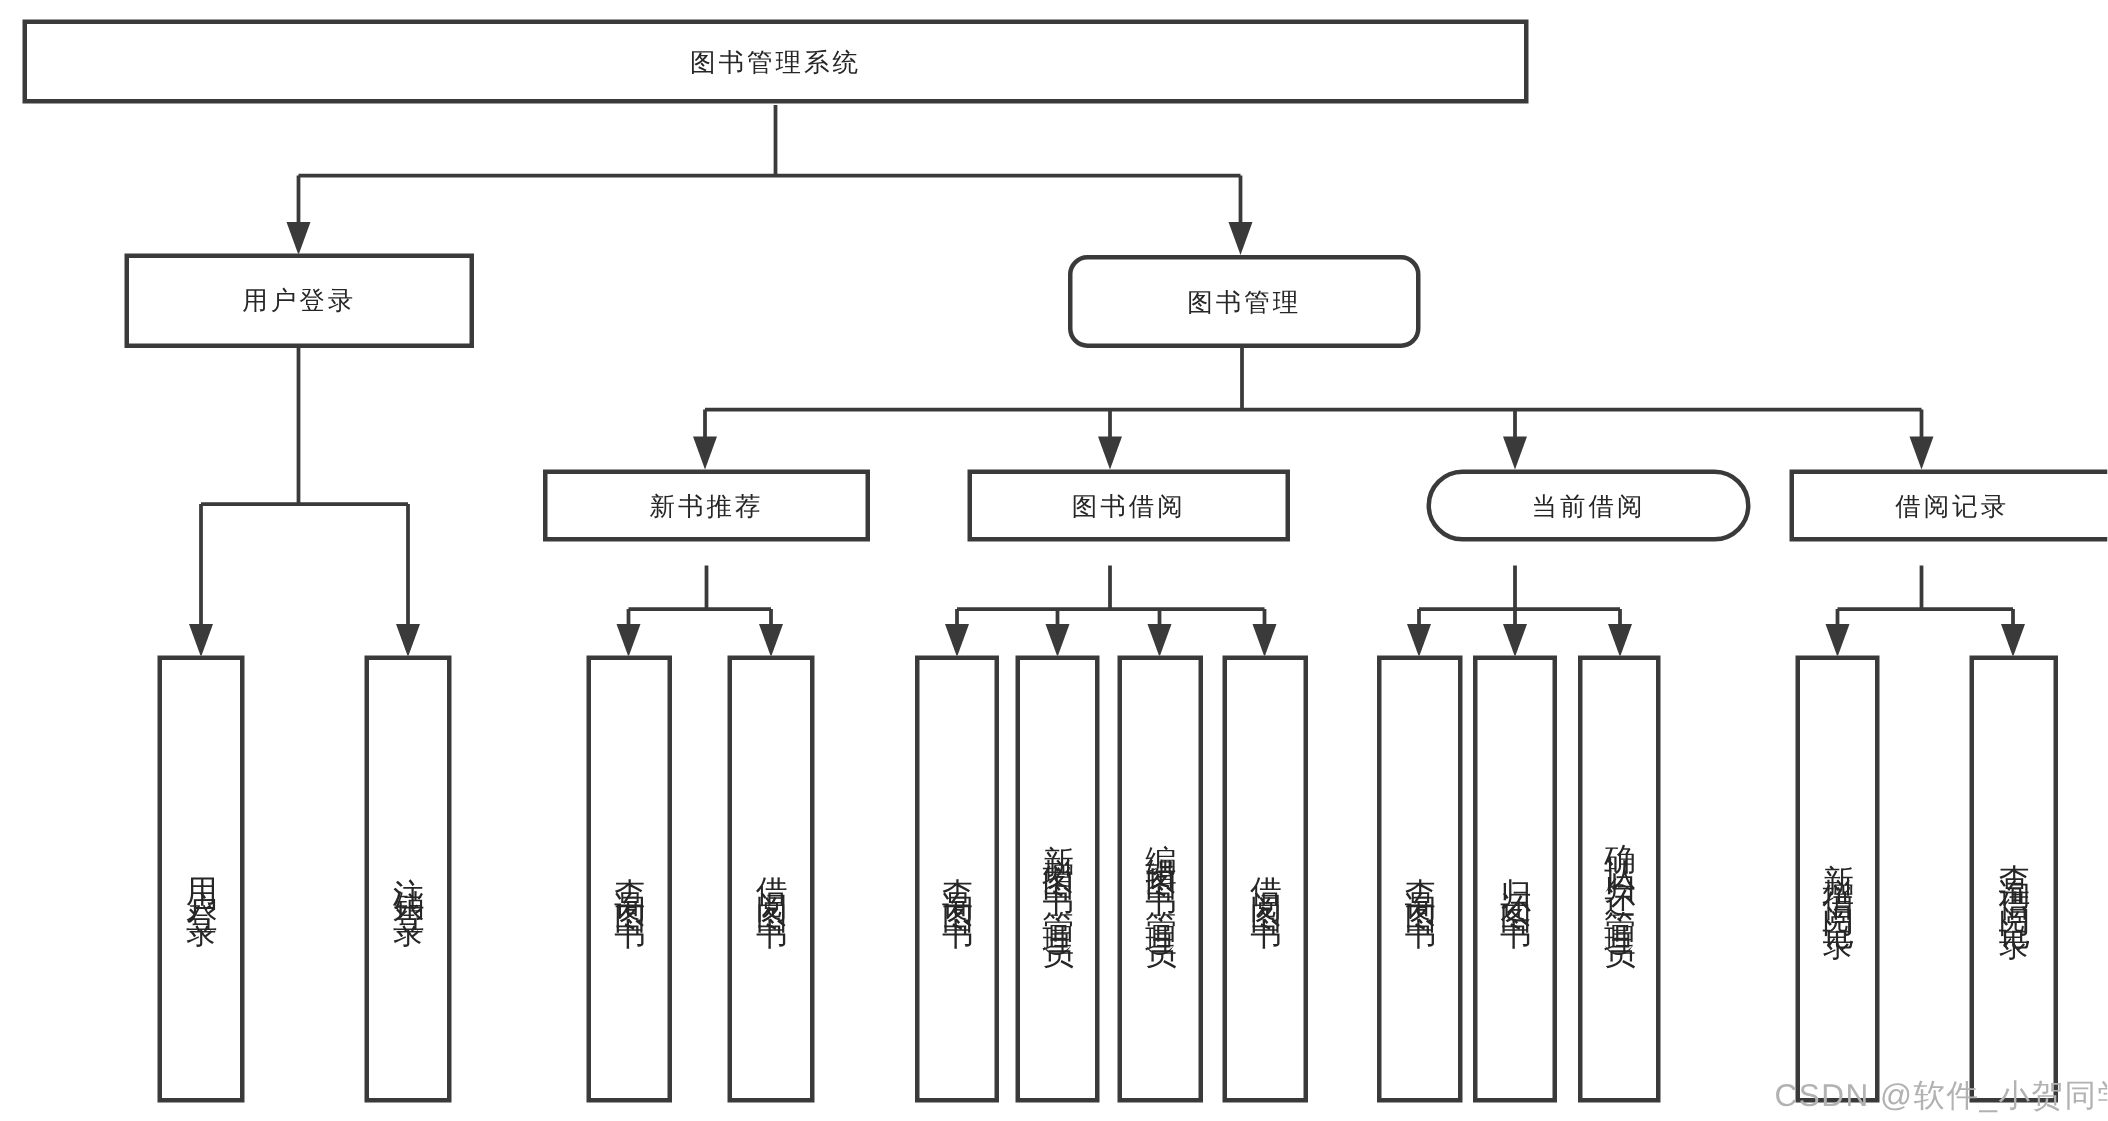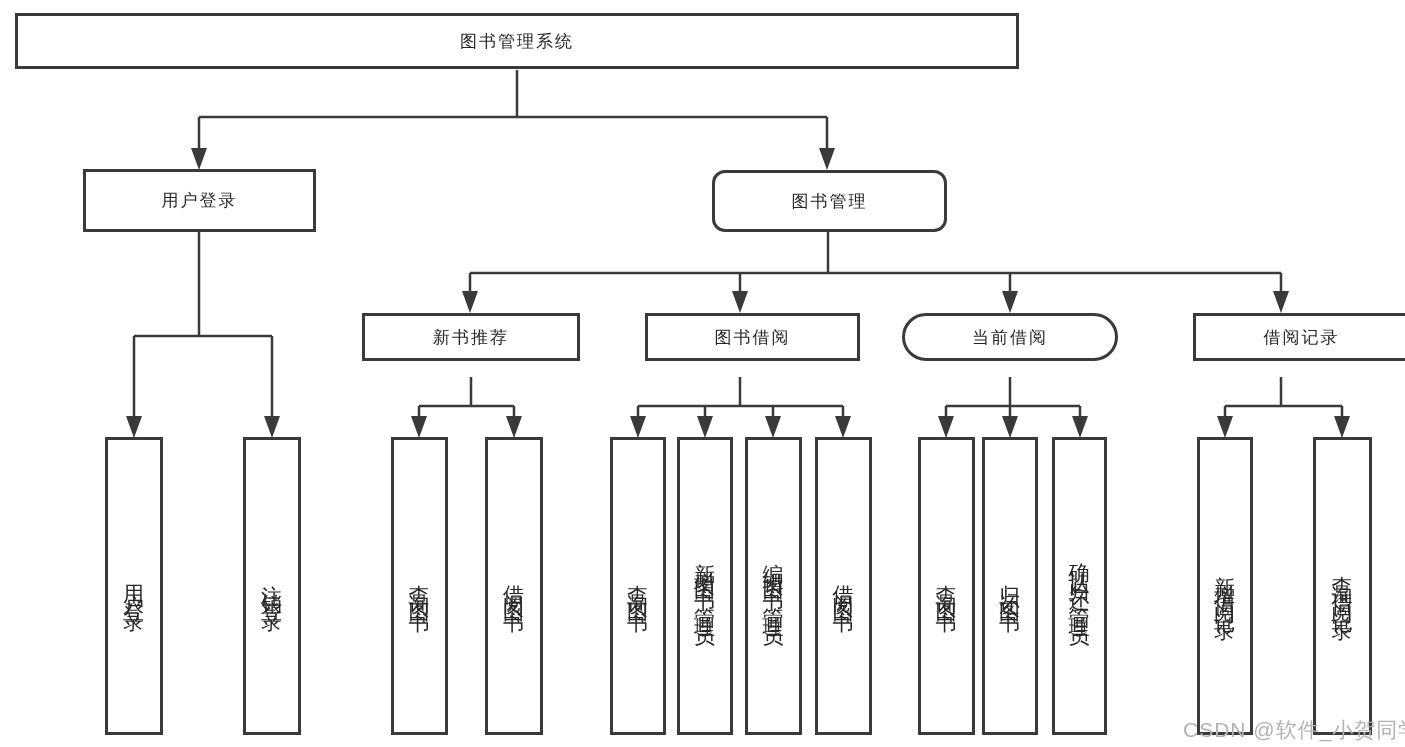--- a/index.html
+++ b/index.html
@@ -44,21 +44,21 @@
   }
   
   .n-root        { left: 15px;  top: 13px;  width: 1004px; height: 56px; }
   
   .n-user-login  { left: 83px;  top: 169px; width: 233px; height: 63px; }
   .n-book-mgmt   { left: 712px; top: 170px; width: 235px; height: 62px; border-radius: 13px; }
   
   .lvl3 { top: 313px; height: 48px; }
   .n-new-rec     { left: 362px; width: 218px; }
   .n-borrow      { left: 633px; width: 215px; margin-left: 12px; }
-  .n-current     { left: 902px; width: 216px; border-radius: 30px; }
+  .n-current     { left: 951px; width: 216px; border-radius: 30px; }
   .n-records     { left: 1173px; width: 217px; margin-left: 20px; }
   
   .leaf { top: 437px; height: 298px; }
   .f1  { left: 105px;  width: 58px; }
   .f2  { left: 243px;  width: 58px; }
   .f3  { left: 391px;  width: 57px; }
   .f4  { left: 485px;  width: 58px; }
   .f5  { left: 610px;  width: 56px; }
   .f6  { left: 677px;  width: 56px; }
   .f7  { left: 745px;  width: 57px; }

